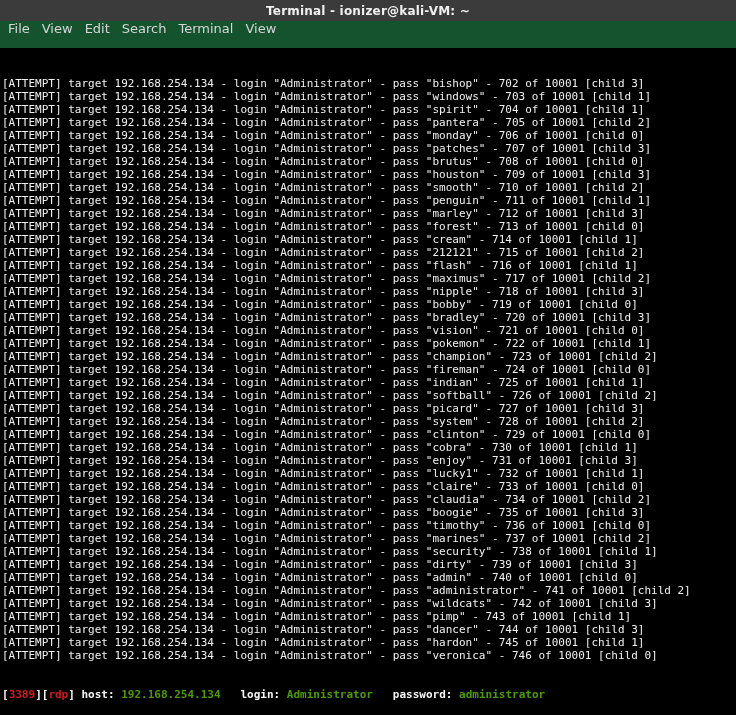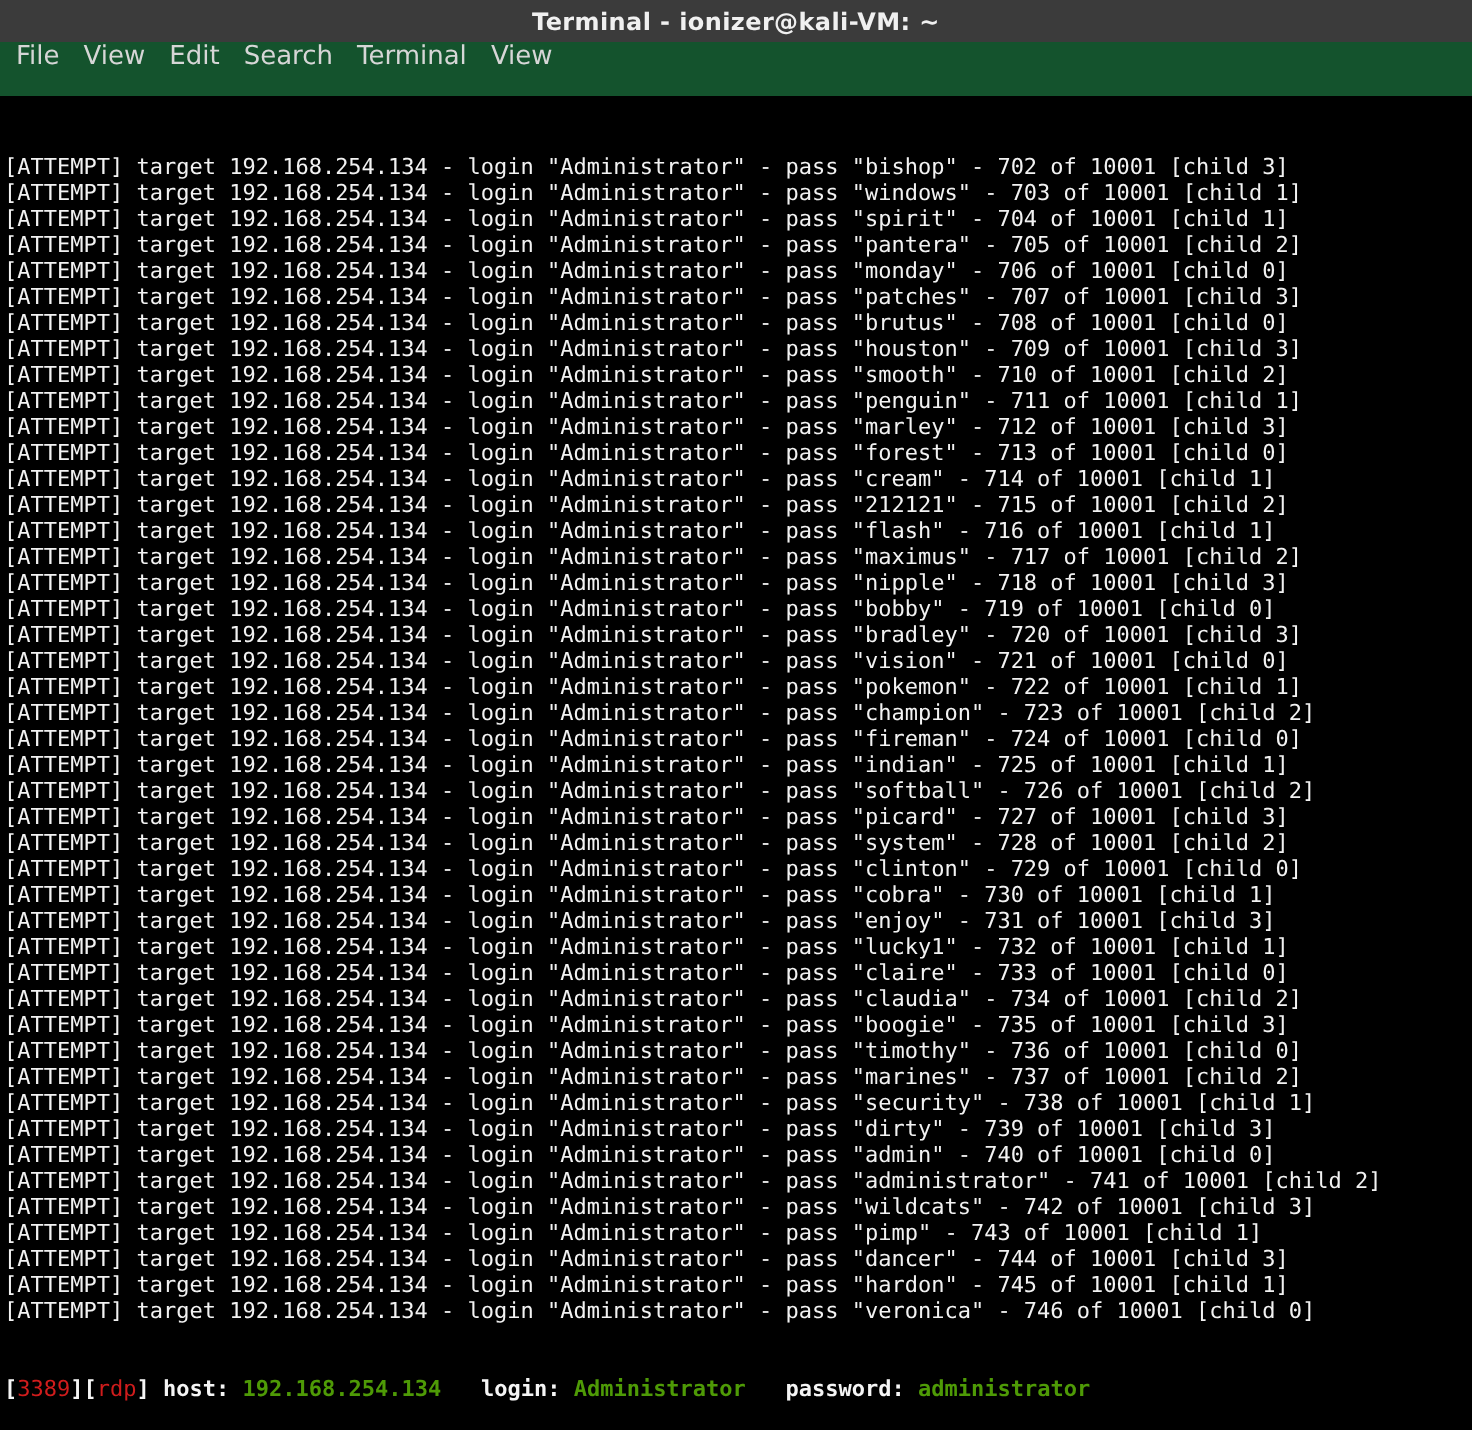--- a/index.html
+++ b/index.html
@@ -53,21 +53,21 @@
     overflow: hidden;
   }
   .line {
     height: 13px;
   }
   .bold {
     font-weight: bold;
   }
   .c-red {
     color: #d01c1c;
-    font-weight: normal;
+    font-weight: bold;
     margin-top: 41px;
   }
   .c-green {
     color: #4e9a06;
     font-weight: bold;
     text-align: right;
   }
   .c-boldw {
     color: #f5f5f5;
     font-weight: bold;

